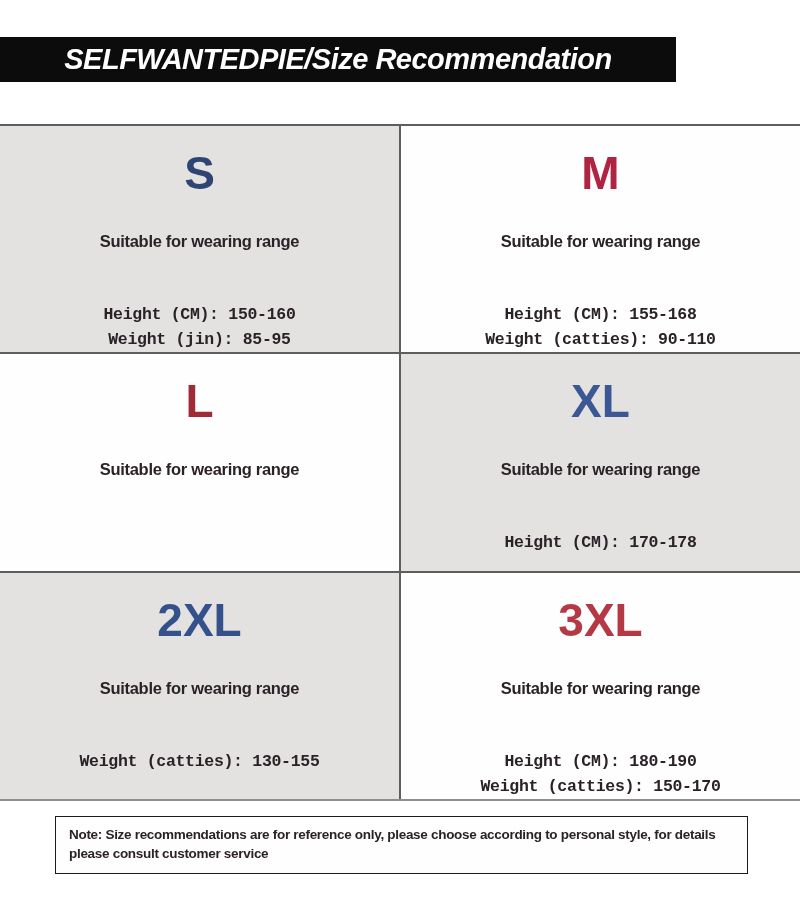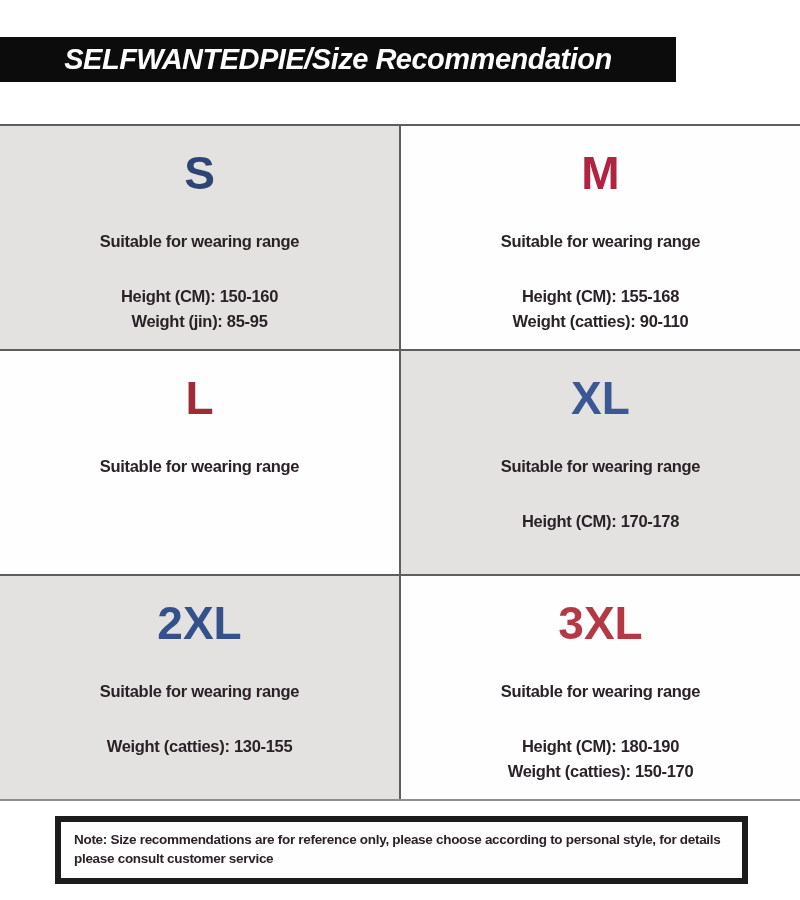--- a/index.html
+++ b/index.html
@@ -55,32 +55,33 @@
   .size-letter {
     font-size: 46px;
     line-height: 50px;
   }
   .subtitle {
     margin-top: 34px;
     font-size: 16.5px;
     letter-spacing: -0.3px;
   }
   .ranges {
-    margin-top: 33px;
+    margin-top: 51px;
     font-size: 16.5px;
     line-height: 25px;
     letter-spacing: -0.3px;
+    font-family: Liberation Mono, monospace;
   }
   .note-box {
     position: absolute;
     top: 816px;
     left: 55px;
     width: 693px;
     box-sizing: border-box;
-    border: 6px solid #14532d;
+    border: 1px solid #14532d;
     padding: 8px 12px 10px 13px;
     background: #fffefe;
   }
   .note-text {
     font-size: 13.5px;
     line-height: 19px;
     letter-spacing: -0.3px;
   }
 </style>
 </head>

